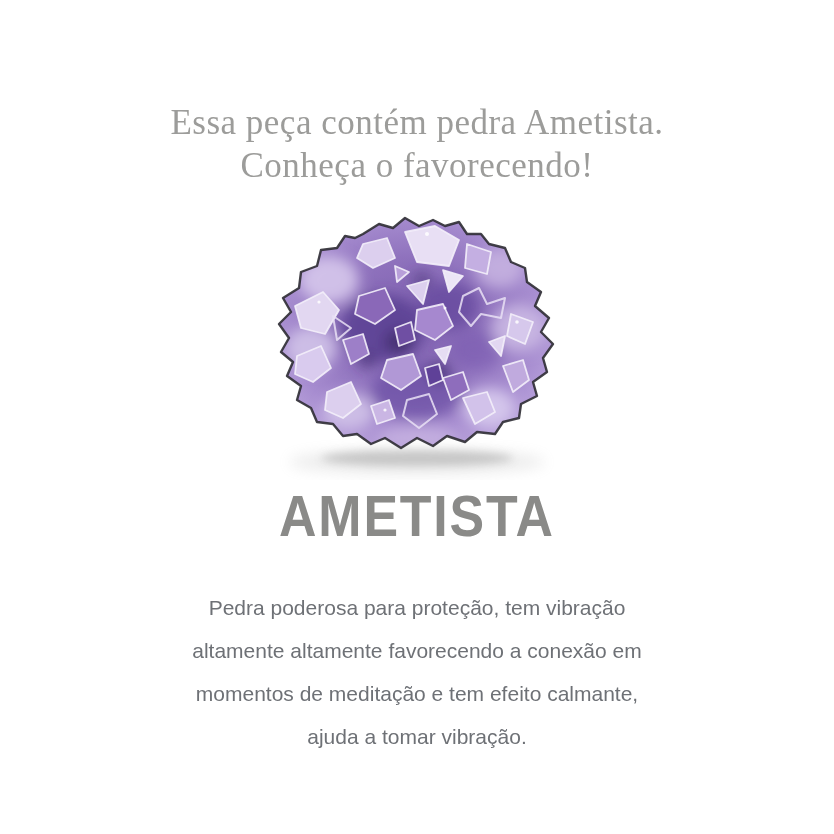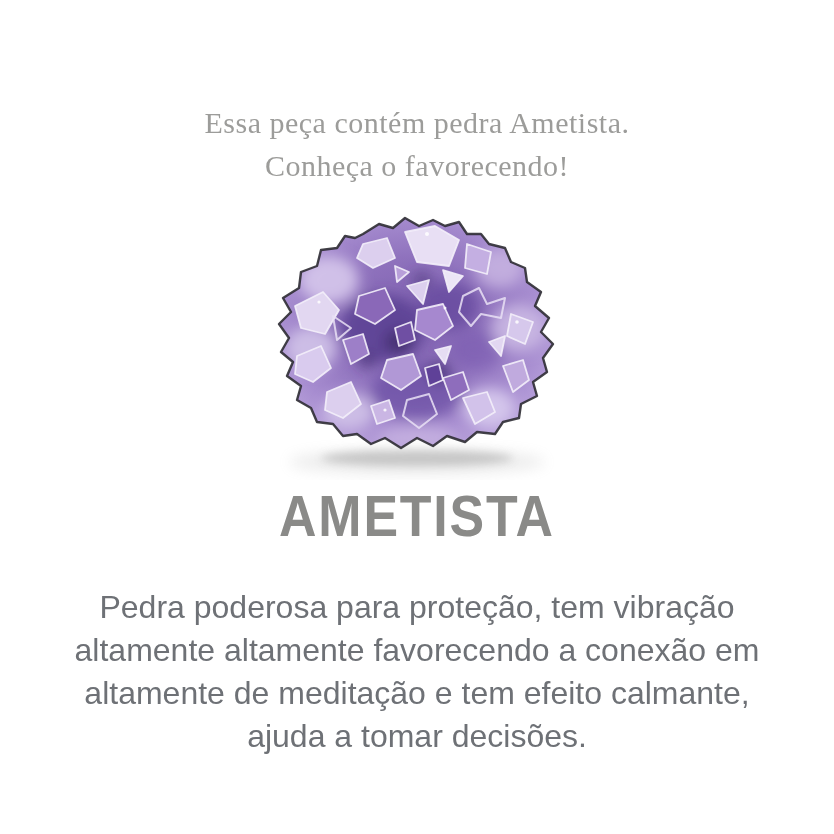--- a/index.html
+++ b/index.html
@@ -18,21 +18,21 @@
   }
   
   .intro {
     position: absolute;
     top: 101px;
     left: 0;
     width: 100%;
     text-align: center;
     font-family: "Liberation Serif", serif;
     font-weight: 400;
-    font-size: 30px;
+    font-size: 35px;
     line-height: 43px;
     color: #9c9c9a;
     letter-spacing: 0.5px;
   }
   
   .stone-wrap {
     position: absolute;
     top: 210px;
     left: 267px;
     width: 300px;
@@ -57,21 +57,21 @@
   }
   
   .description {
     position: absolute;
     top: 586px;
     left: 0;
     width: 100%;
     text-align: center;
     font-family: "Liberation Sans", sans-serif;
     font-weight: 400;
-    font-size: 32px;
+    font-size: 21px;
     line-height: 43px;
     color: #6e7176;
   }
   .description .line { display: block; }
 </style>
 </head>
 <body>
 
 <div class="card">
 
@@ -168,17 +168,17 @@
 
       <use href="#blob" fill="none" stroke="#2e2c33" stroke-width="2.4" stroke-linejoin="round" opacity="0.9"></use>
     </svg>
   </div>
 
   <div class="stone-title">AMETISTA</div>
 
   <div class="description">
     <span class="line">Pedra poderosa para proteção, tem vibração</span>
     <span class="line">altamente altamente favorecendo a conexão em</span>
-    <span class="line">altamente de meditação e tem efeito calmante,</span>
-    <span class="line">ajuda a tomar decisões.</span>
+    <span class="line">momentos de meditação e tem efeito calmante,</span>
+    <span class="line">ajuda a tomar vibração.</span>
   </div>
 
 </div>
 
 </body></html>

